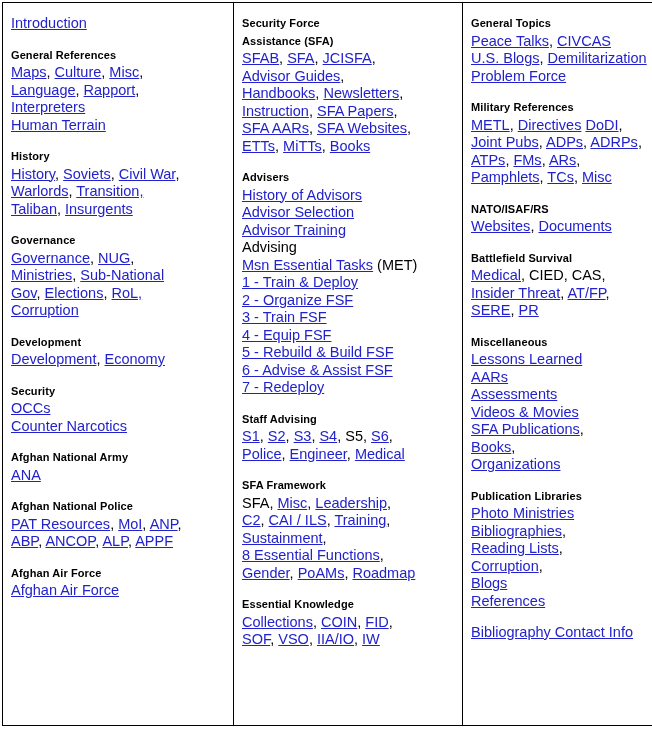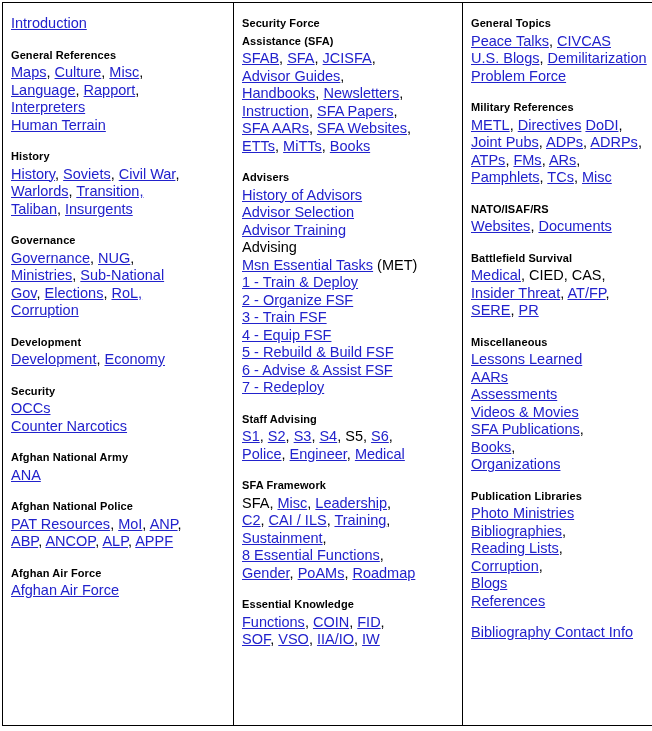--- a/index.html
+++ b/index.html
@@ -189,21 +189,21 @@
                 <div class="line"><span class="plain">SFA</span><span class="plain">, </span><a class="lnk" href="#">Misc</a><span class="plain">, </span><a class="lnk" href="#">Leadership</a><span class="plain">,</span></div>
                 <div class="line"><a class="lnk" href="#">C2</a><span class="plain">, </span><a class="lnk" href="#">CAI / ILS</a><span class="plain">, </span><a class="lnk" href="#">Training</a><span class="plain">,</span></div>
                 <div class="line"><a class="lnk" href="#">Sustainment</a><span class="plain">,</span></div>
                 <div class="line"><a class="lnk" href="#">8 Essential Functions</a><span class="plain">,</span></div>
                 <div class="line"><a class="lnk" href="#">Gender</a><span class="plain">, </span><a class="lnk" href="#">PoAMs</a><span class="plain">, </span><a class="lnk" href="#">Roadmap</a></div>
               </div>
             </div>
             <div class="block">
               <div class="hdr">Essential Knowledge</div>
               <div class="lines">
-                <div class="line"><a class="lnk" href="#">Functions</a><span class="plain">, </span><a class="lnk" href="#">COIN</a><span class="plain">, </span><a class="lnk" href="#">FID</a><span class="plain">,</span></div>
+                <div class="line"><a class="lnk" href="#">Collections</a><span class="plain">, </span><a class="lnk" href="#">COIN</a><span class="plain">, </span><a class="lnk" href="#">FID</a><span class="plain">,</span></div>
                 <div class="line"><a class="lnk" href="#">SOF</a><span class="plain">, </span><a class="lnk" href="#">VSO</a><span class="plain">, </span><a class="lnk" href="#">IIA/IO</a><span class="plain">, </span><a class="lnk" href="#">IW</a></div>
               </div>
             </div>
           </td>
       <td class="col col-3" id="col-2">
             <div class="block first-block">
               <div class="hdr">General Topics</div>
               <div class="lines">
                 <div class="line"><a class="lnk" href="#">Peace Talks</a><span class="plain">, </span><a class="lnk" href="#">CIVCAS</a></div>
                 <div class="line"><a class="lnk" href="#">U.S. Blogs</a><span class="plain">, </span><a class="lnk" href="#">Demilitarization</a></div>

